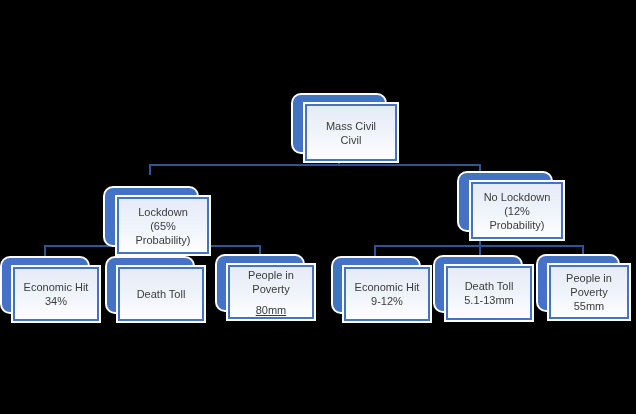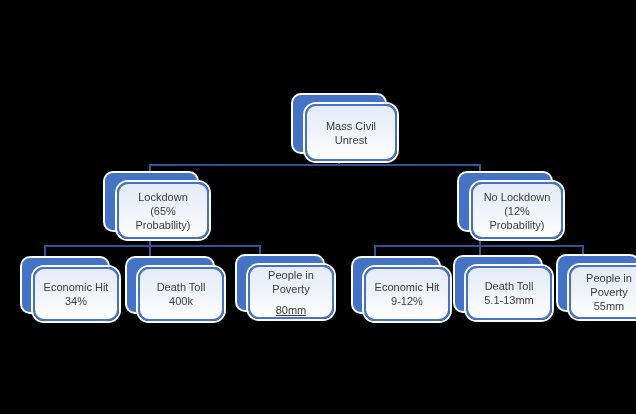--- a/index.html
+++ b/index.html
@@ -16,38 +16,38 @@
     position: absolute;
     left: 0; top: 0;
     background: #4472C4;
     border-radius: 8px;
     box-shadow: 0 0 0 2px #ffffff;
   }
   .node .front {
     position: absolute;
     box-sizing: border-box;
     border: 2px solid #4472C4;
-    border-radius: 11px;
+    border-radius: 0;
     background: linear-gradient(180deg, #e5ebf7 0%, #eef2fa 45%, #fdfeff 100%);
     box-shadow: 0 0 0 2px #ffffff;
     display: flex;
     flex-direction: column;
     align-items: center;
     justify-content: center;
     text-align: center;
     color: #3b3b3b;
     font-size: 11px;
     line-height: 14px;
   }
   
   .node.big { width: 104px; height: 66px; }
   .node.big .back  { width: 92px; height: 57px; }
   .node.big .front { left: 12px; top: 9px; width: 92px; height: 57px; }
   
-  .node.leaf { width: 97px; height: 63px; margin-left: 20px; }
+  .node.leaf { width: 97px; height: 63px; }
   .node.leaf .back  { width: 86px; height: 54px; }
   .node.leaf .front { left: 11px; top: 9px; width: 86px; height: 54px; }
   .node.leaf.narrow .back  { width: 80px; }
   .node.leaf.narrow .front { width: 80px; }
   .tline { width: 100%; }
   .tvalue { width: 100%; margin-top: 7px; text-decoration: underline; }
   .line { position: absolute; background: #2F5597; }
 </style>
 </head>
 <body>
@@ -68,25 +68,25 @@
   <div class="line" style="left:479px; top:239px; width:2px; height:8px;"></div>
   <div class="line" style="left:374px; top:245px; width:210px; height:2px;"></div>
   <div class="line" style="left:374px; top:246px; width:2px; height:13px;"></div>
   <div class="line" style="left:479px; top:246px; width:2px; height:13px;"></div>
   <div class="line" style="left:582px; top:246px; width:2px; height:11px;"></div>
 
   <div class="node big" style="left:293px; top:95px;">
     <div class="back"></div>
     <div class="front">
       <div class="tline">Mass Civil</div>
-      <div class="tline">Unrest</div>
+      <div class="tline">Civil</div>
     </div>
   </div>
 
-  <div class="node big" style="left:105px; top:173px;padding-left:40px;">
+  <div class="node big" style="left:105px; top:188px;padding-left:40px;">
     <div class="back"></div>
     <div class="front">
       <div class="tline">Lockdown</div>
       <div class="tline">(65%</div>
       <div class="tline">Probability)</div>
     </div>
   </div>
 
   <div class="node big" style="left:459px; top:173px;">
     <div class="back"></div>
@@ -102,21 +102,20 @@
     <div class="front">
       <div class="tline">Economic Hit</div>
       <div class="tline">34%</div>
     </div>
   </div>
 
   <div class="node leaf" style="left:107px; top:258px;">
     <div class="back"></div>
     <div class="front">
       <div class="tline">Death Toll</div>
-      <div class="tline">400k</div>
     </div>
   </div>
 
   <div class="node leaf" style="left:217px; top:256px;">
     <div class="back"></div>
     <div class="front">
       <div class="tline">People in</div>
       <div class="tline">Poverty</div>
       <div class="tvalue">80mm</div>
     </div>

